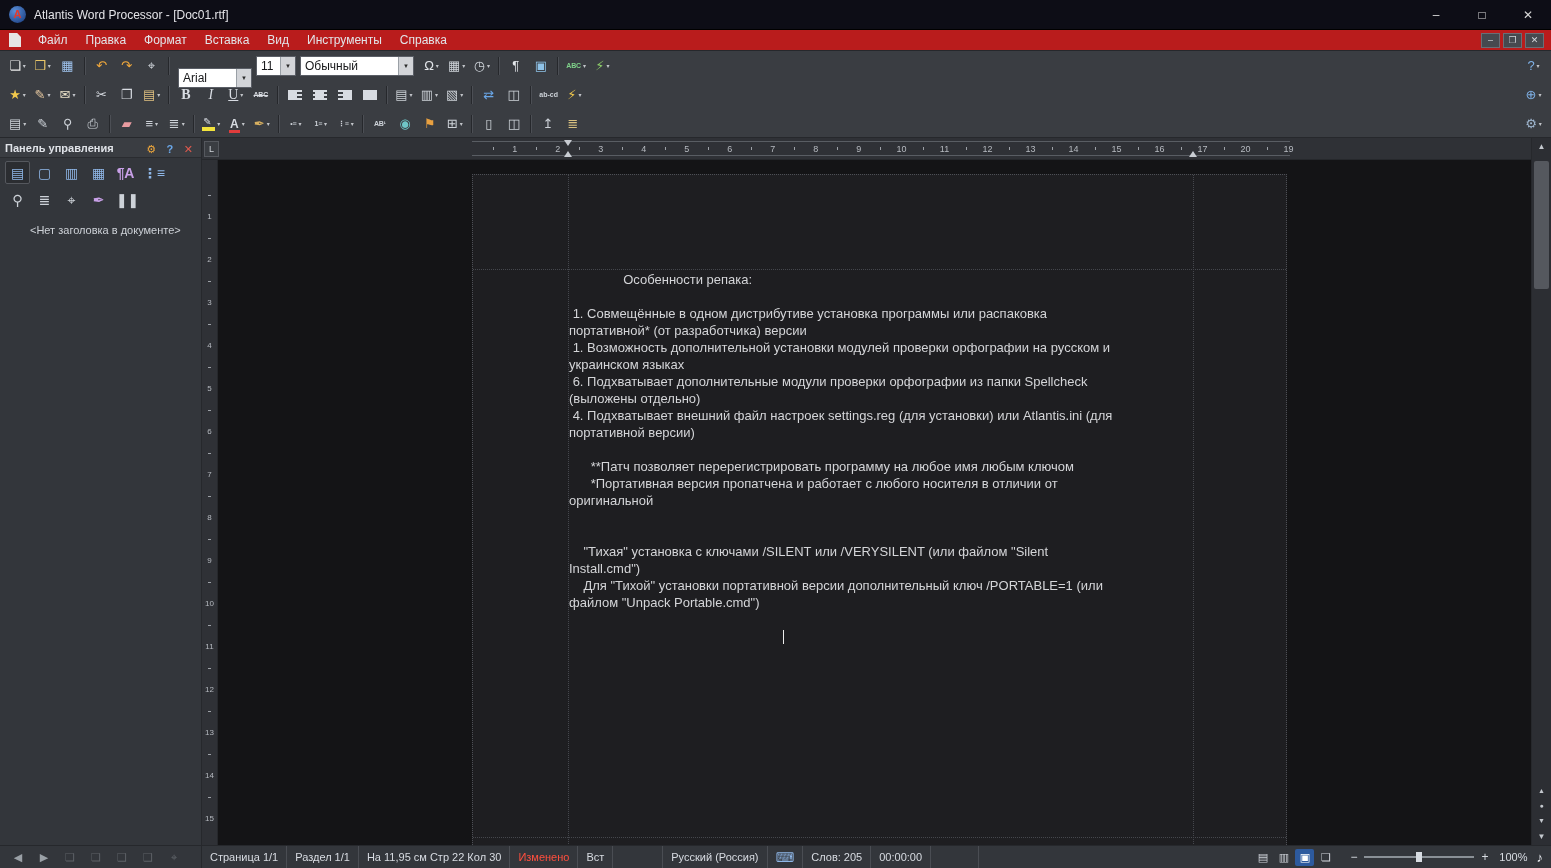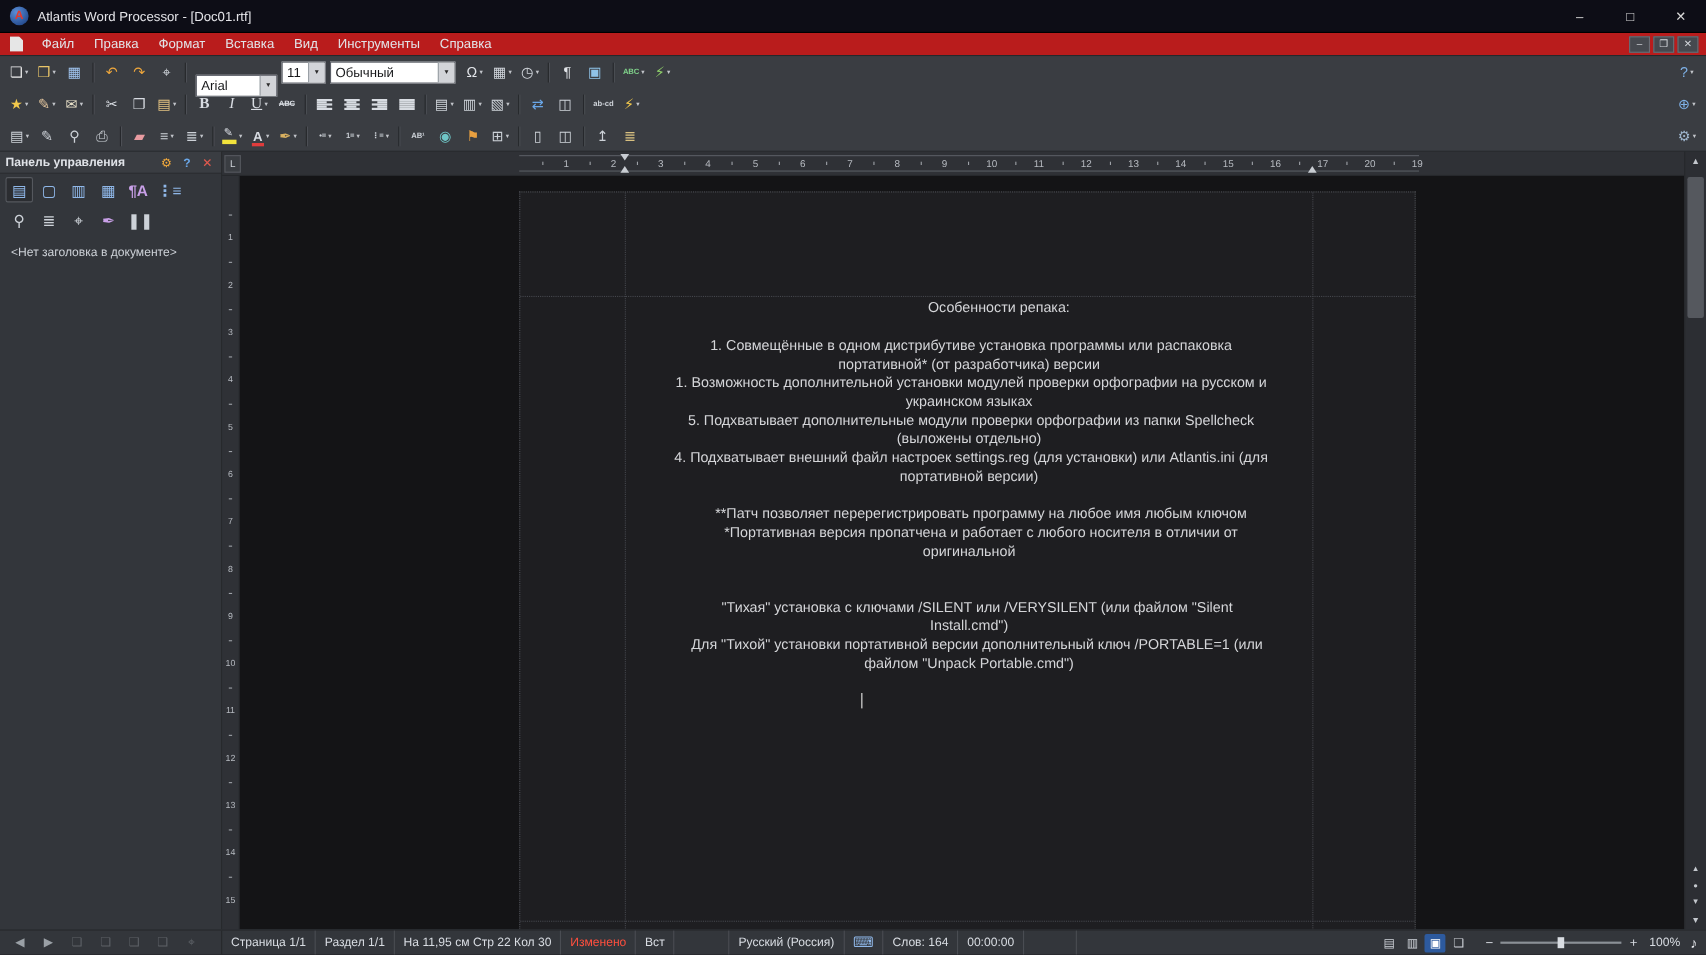--- a/index.html
+++ b/index.html
@@ -62,21 +62,21 @@
   .combo.style{width:114px;}
 
   
   .panel{position:absolute;top:138px;left:0;width:202px;bottom:23px;background:#33363b;border-right:1px solid #26282c;}
   .panel-header{height:20px;display:flex;align-items:center;padding:0 5px;background:#3a3d42;border-bottom:1px solid #2a2c30;}
   .panel-title{font-size:11px;font-weight:bold;color:#e0e3e8;flex:1;}
   .panel-hbtn{font-size:11px;font-weight:bold;margin:0 3px;line-height:1;}
   .panel-tools{display:flex;align-items:center;padding:3px 4px 1px 4px;}
   .panel-tools .tbtn{min-width:25px;height:23px;}
   .panel-tools .tbtn .g{font-size:14px;}
-  .panel-empty{font-size:11px;color:#cdd1d7;padding:12px 10px;}
+  .panel-empty{font-size:11px;color:#cdd1d7;padding:12px 10px;margin-left:20px;}
 
   
   .ruler-row{position:absolute;top:138px;left:202px;right:20px;height:22px;background:#2f3136;border-bottom:1px solid #26282c;}
   .corner{position:absolute;top:3px;left:2px;width:15px;height:16px;background:#3a3d42;border:1px solid #55585e;display:flex;align-items:center;justify-content:center;font-size:9px;color:#cfd3d9;}
   .h-active{position:absolute;left:270px;width:818px;top:3px;bottom:3px;border-top:1px solid #595d63;border-bottom:1px solid #595d63;display:flex;overflow:visible;}
   .h-cell{width:43px;display:flex;align-items:center;justify-content:flex-end;font-size:9px;color:#b6bac0;background:linear-gradient(#9da1a7,#9da1a7) no-repeat center/1px 3px;}
   .h-cell span{transform:translateX(45%);}
   .ind{position:absolute;width:0;height:0;}
   .ind-first{left:362px;top:2px;border-left:4px solid transparent;border-right:4px solid transparent;border-top:6px solid #c8ccd2;}
   .ind-left{left:362px;bottom:2px;border-left:4px solid transparent;border-right:4px solid transparent;border-bottom:6px solid #c8ccd2;}
@@ -87,21 +87,21 @@
 
   
   .canvas{position:absolute;top:160px;left:218px;right:20px;bottom:23px;background:#141416;overflow:hidden;}
   .page{position:absolute;left:254px;top:14px;width:815px;height:1123px;background:#1e1e21;border:1px dotted #4d4f55;}
   .guide{position:absolute;border-color:#45474d !important;}
   .guide.gl{top:0;bottom:0;left:95px;border-left:1px dotted;}
   .guide.gr{top:0;bottom:0;left:720px;border-left:1px dotted;}
   .guide.gt{left:0;right:0;top:94px;border-top:1px dotted;}
   .guide.gb{left:0;right:0;top:662px;border-top:1px dotted;}
   .doc-text{position:absolute;left:96px;top:96px;width:624px;font-size:13px;line-height:17px;color:#d4d5d8;cursor:text;}
-  .para{white-space:pre-wrap;min-height:17px;text-align:center;}
+  .para{white-space:pre-wrap;min-height:17px;}
   .caret{position:absolute;left:310px;top:455px;width:1px;height:14px;background:#ececec;}
 
   
   .v-scroll{position:absolute;top:138px;right:0;width:20px;bottom:23px;background:#2c2e33;border-left:1px solid #26282c;display:flex;flex-direction:column;align-items:center;}
   .sc-btn{width:20px;height:17px;display:flex;align-items:center;justify-content:center;font-size:8px;color:#c4c8ce;}
   .sc-track{flex:1;width:100%;position:relative;}
   .sc-thumb{position:absolute;top:6px;left:2px;right:2px;height:128px;background:#55585e;border-radius:2px;}
   .sc-browse{display:flex;flex-direction:column;}
   .sc-browse .sc-btn{height:15px;font-size:7px;}
 
@@ -838,21 +838,21 @@
           <div class="para"></div>
 
           <div class="para"> 1. Совмещённые в одном дистрибутиве установка программы или распаковка
 портативной* (от разработчика) версии</div>
 
 
 
           <div class="para"> 1. Возможность дополнительной установки модулей проверки орфографии на русском и
 украинском языках</div>
 
-          <div class="para"> 5. Подхватывает дополнительные модули проверки орфографии из папки Spellcheck
+          <div class="para"> 6. Подхватывает дополнительные модули проверки орфографии из папки Spellcheck
 (выложены отдельно)</div>
 
           <div class="para"> 4. Подхватывает внешний файл настроек settings.reg (для установки) или Atlantis.ini (для
 портативной версии)</div>
 
           <div class="para"></div>
 
           <div class="para">      **Патч позволяет перерегистрировать программу на любое имя любым ключом</div>
 
           <div class="para">      *Портативная версия пропатчена и работает с любого носителя в отличии от
@@ -953,21 +953,21 @@
 
         <div class="sb-seg">
           <span>Русский (Россия)</span>
         </div>
 
         <div class="sb-seg icon">
           <span>⌨</span>
         </div>
 
         <div class="sb-seg">
-          <span>Слов: 164</span>
+          <span>Слов: 205</span>
         </div>
 
         <div class="sb-seg">
           <span>00:00:00</span>
         </div>
 
         <div class="sb-seg wide">
           <span></span>
         </div>
 

